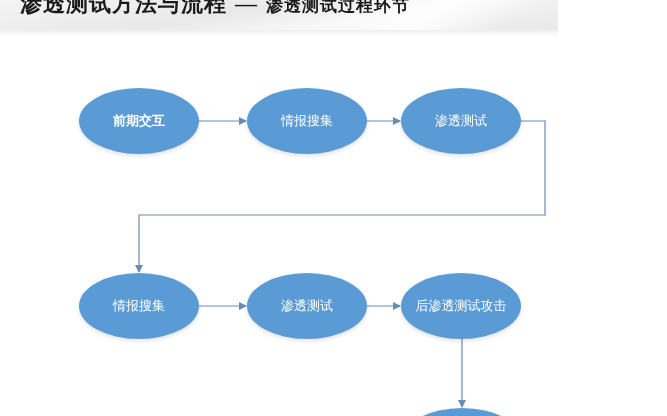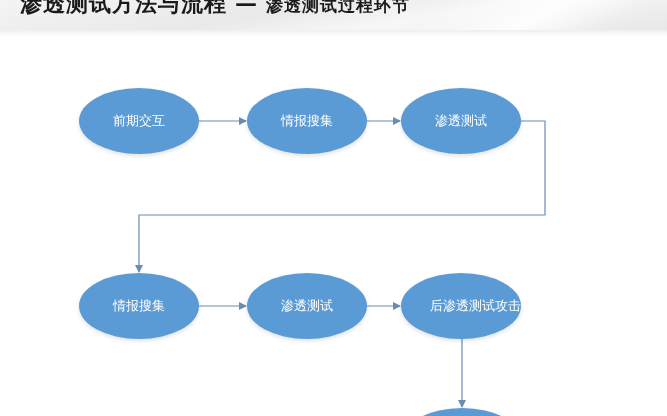--- a/index.html
+++ b/index.html
@@ -2,23 +2,24 @@
 <html><head>
   <meta charset="utf-8">
   <style>
     html, body { margin: 0; padding: 0; }
     body {
       width: 667px; height: 416px; overflow: hidden; position: relative;
       background: #ffffff;
       font-family: "DejaVu Sans", "Liberation Sans", sans-serif;
     }
     .header {
-      position: absolute; left: 0; top: 0; width: 667px; height: 36px;
+      position: absolute; left: 0; top: 0; width: 558px; height: 36px;
       background: linear-gradient(170deg, #f4f4f4 0%, #e9e9e9 40%, #f7f7f7 60%, #e6e6e6 100%);
       overflow: hidden;
+      font-family: Liberation Serif, serif;
     }
     .header::after {
       content: ""; position: absolute; left: 0; right: 0; bottom: 0; height: 6px;
       background: linear-gradient(#eeeeee, #ffffff);
     }
     .header .swoosh {
       position: absolute; right: -40px; top: -30px; width: 360px; height: 80px;
       background: linear-gradient(160deg, rgba(255,255,255,0) 30%, rgba(255,255,255,0.9) 55%, rgba(255,255,255,0) 75%);
       transform: rotate(-8deg);
     }
@@ -57,33 +58,33 @@
   <g stroke="#6a8caf" stroke-width="1.2" fill="none">
     <line x1="199" y1="121" x2="246" y2="121" marker-end="url(#arr)"></line>
     <line x1="367" y1="121" x2="400" y2="121" marker-end="url(#arr)"></line>
     <polyline points="520,121 545,121 545,215 139,215 139,272" marker-end="url(#arr)"></polyline>
     <line x1="199" y1="306" x2="246" y2="306" marker-end="url(#arr)"></line>
     <line x1="367" y1="306" x2="400" y2="306" marker-end="url(#arr)"></line>
     <line x1="462" y1="339" x2="462" y2="407" marker-end="url(#arr)"></line>
   </g>
 </svg>
 
-<div class="node" style="left:79px; top:88px;">
+<div class="node" style="left:79px; top:88px;font-weight:bold;">
   <span>前期交互</span>
 </div>
 <div class="node" style="left:247px; top:88px;justify-content:center;">
   <span>情报搜集</span>
 </div>
 <div class="node" style="left:401px; top:88px;">
   <span>渗透测试</span>
 </div>
 <div class="node" style="left:79px; top:273px;">
   <span>情报搜集</span>
 </div>
 <div class="node" style="left:247px; top:273px;justify-content:center;">
   <span>渗透测试</span>
 </div>
-<div class="node" style="left:401px; top:273px;justify-content:flex-end;">
+<div class="node" style="left:401px; top:273px;">
   <span>后渗透测试攻击</span>
 </div>
 <div class="node" style="left:402px; top:408px;">
   <span></span>
 </div>
 
 </body></html>

